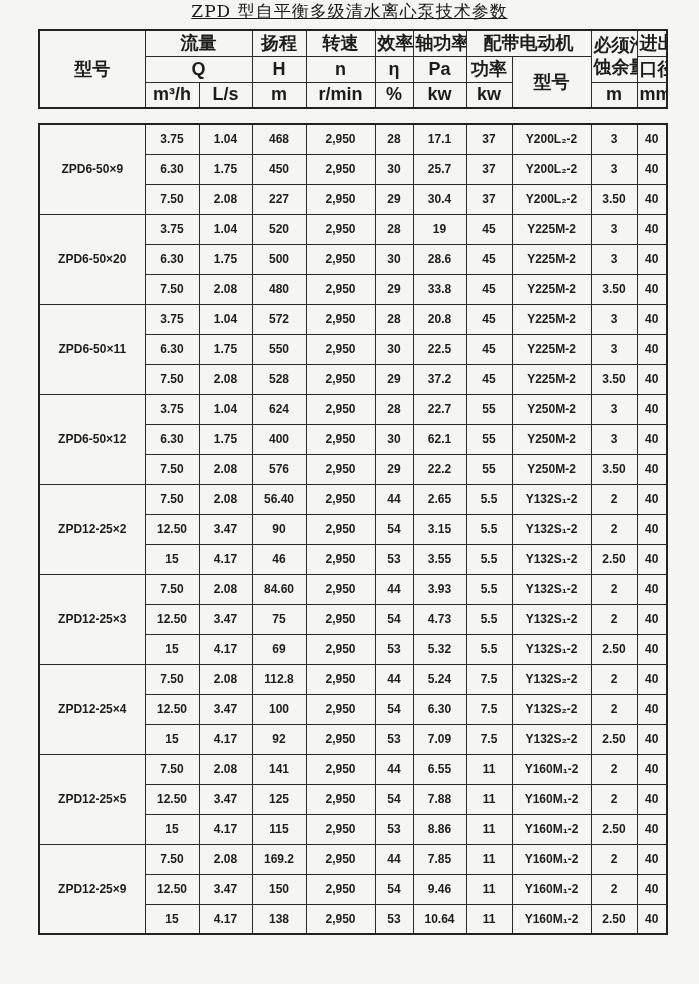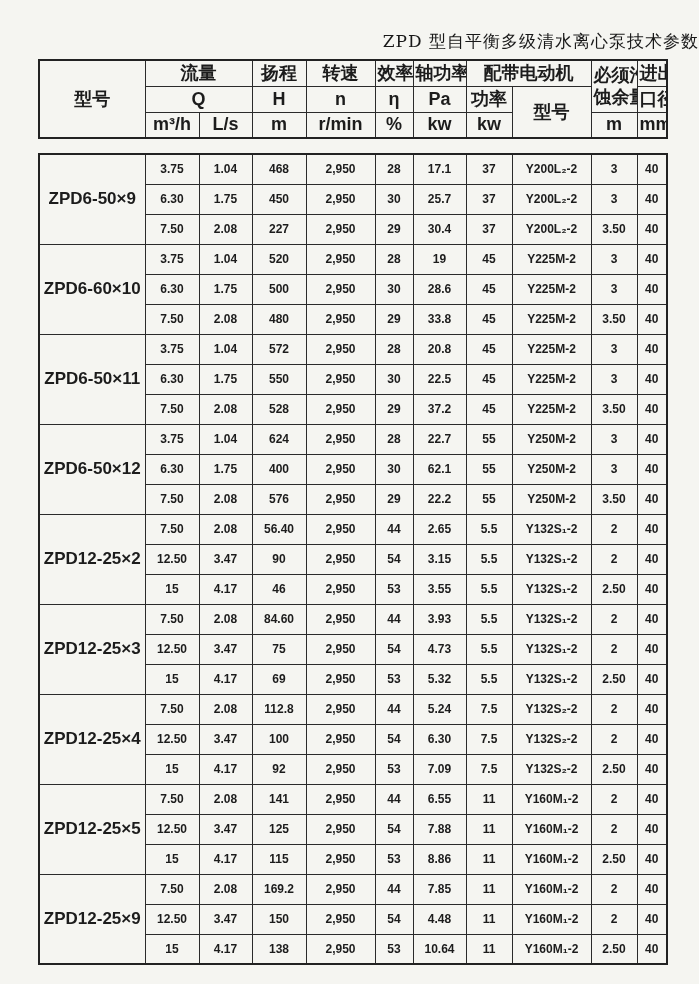--- a/index.html
+++ b/index.html
@@ -5,27 +5,27 @@
   * { margin: 0; padding: 0; box-sizing: border-box; }
   html, body {
     width: 699px; height: 984px;
     background: #f5f5f1;
     font-family: "Liberation Sans", "DejaVu Sans", sans-serif;
     color: #1c1c1c;
     overflow: hidden;
   }
   .page { width: 699px; height: 984px; position: relative; }
   .title {
-    text-align: right;
-    padding-top: 30px;
+    text-align: center;
     font-family: "DejaVu Serif", "Liberation Serif", serif;
     font-size: 17px;
     font-weight: 400;
     letter-spacing: 1px;
     color: #181818;
+    text-decoration: underline;
   }
   table {
     border-collapse: collapse;
     table-layout: fixed;
     margin-left: 38px;
     width: 628px;
   }
   .header-table { margin-top: 6px; }
   .data-table { margin-top: 14px; }
   td {
@@ -35,21 +35,21 @@
     font-size: 12px;
     font-weight: 700;
     padding: 0 2px;
     overflow: hidden;
     white-space: nowrap;
   }
   .header-table td { height: 26px; font-size: 18px; }
   .header-table { border: 2px solid #222; }
   .data-table { border: 2px solid #222; }
   .data-table td { height: 30px; }
-  .model-cell { font-size: 17px; }
+  .model-cell { font-size: 12px; }
   .two-line { line-height: 1.25; }
   .two-line span { display: block; }
 </style>
 </head>
 <body>
 
 <div class="page">
 
   <div class="title">ZPD 型自平衡多级清水离心泵技术参数</div>
 
@@ -152,21 +152,21 @@
           <td>227</td>
           <td>2,950</td>
           <td>29</td>
           <td>30.4</td>
           <td>37</td>
           <td>Y200L₂-2</td>
           <td>3.50</td>
           <td>40</td>
         </tr>
         <tr>
-          <td class="model-cell" rowspan="3">ZPD6-60×10</td>
+          <td class="model-cell" rowspan="3">ZPD6-50×20</td>
           <td>3.75</td>
           <td>1.04</td>
           <td>520</td>
           <td>2,950</td>
           <td>28</td>
           <td>19</td>
           <td>45</td>
           <td>Y225M-2</td>
           <td>3</td>
           <td>40</td>
@@ -429,21 +429,21 @@
           <td>Y160M₁-2</td>
           <td>2</td>
           <td>40</td>
         </tr>
         <tr>
           <td>12.50</td>
           <td>3.47</td>
           <td>150</td>
           <td>2,950</td>
           <td>54</td>
-          <td>4.48</td>
+          <td>9.46</td>
           <td>11</td>
           <td>Y160M₁-2</td>
           <td>2</td>
           <td>40</td>
         </tr>
         <tr>
           <td>15</td>
           <td>4.17</td>
           <td>138</td>
           <td>2,950</td>

